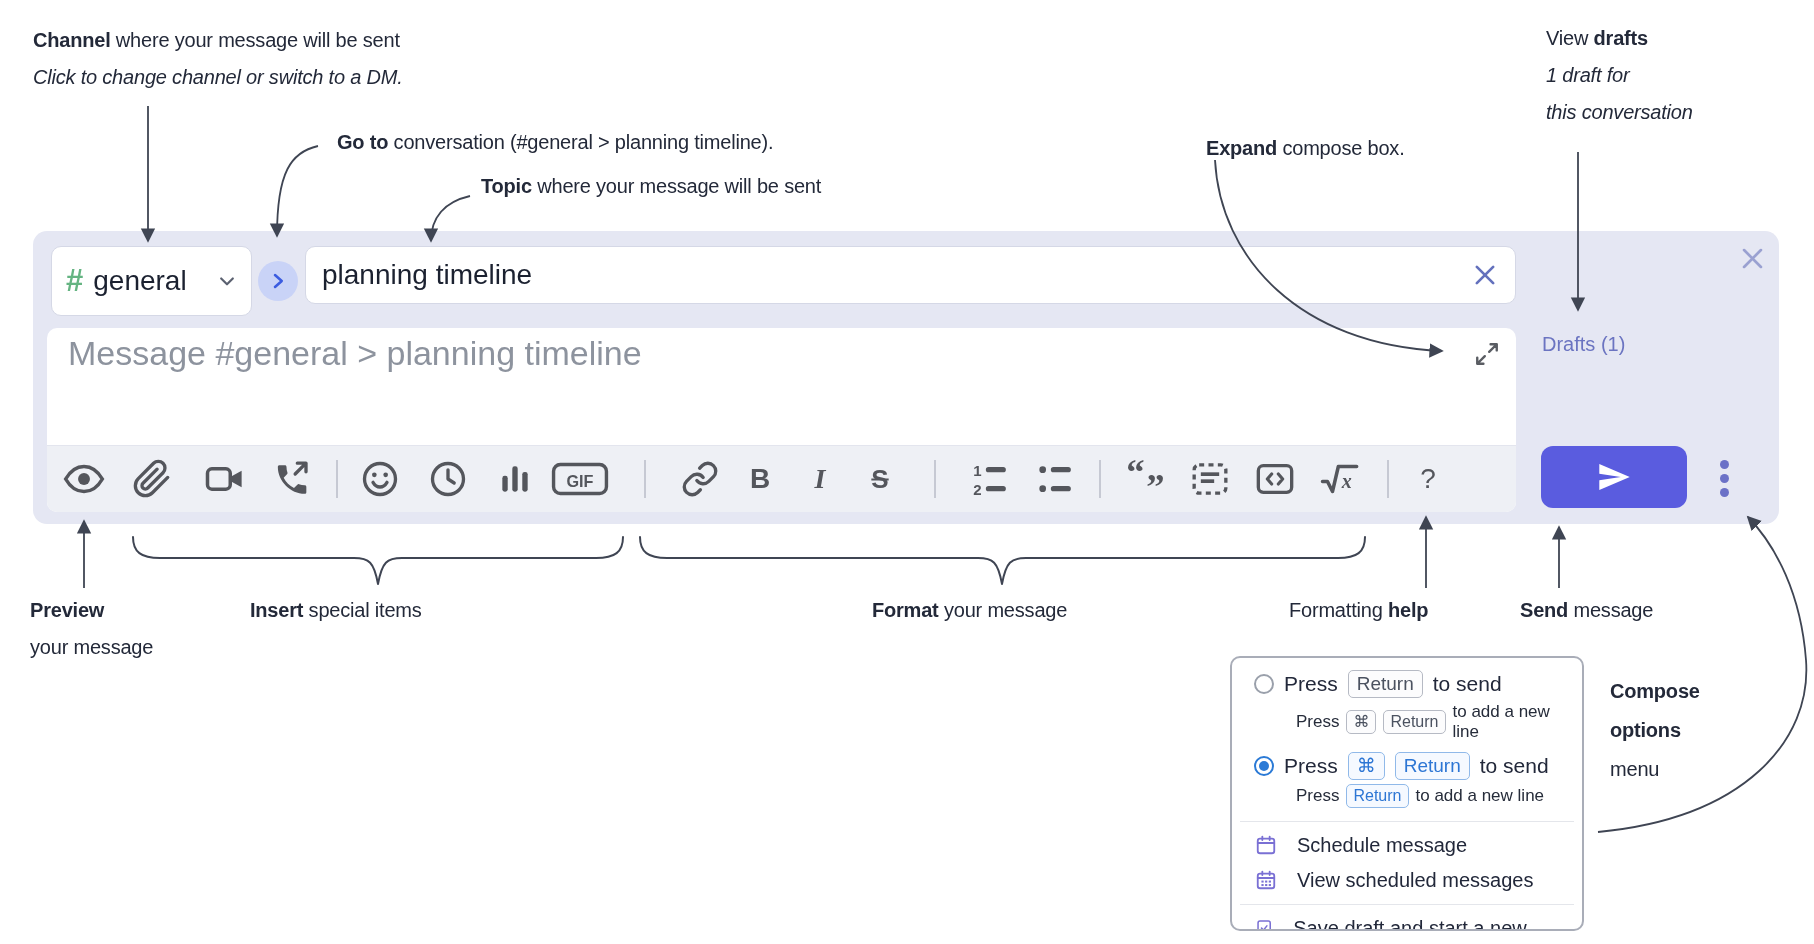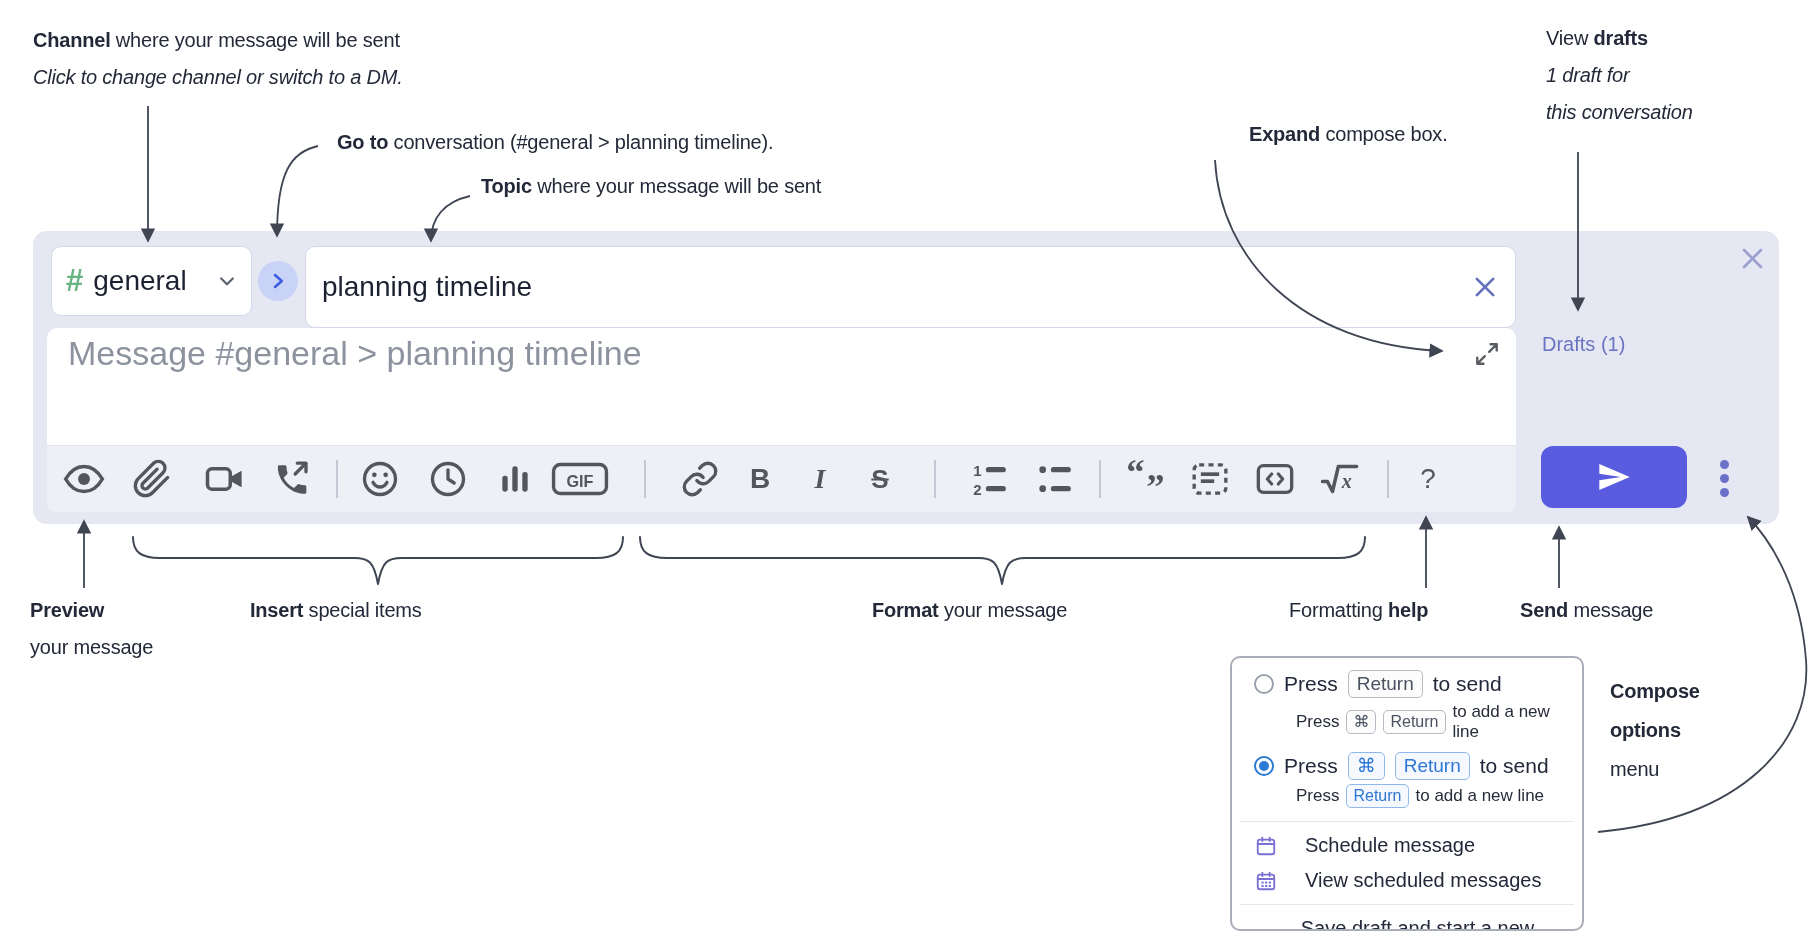--- a/index.html
+++ b/index.html
@@ -11,21 +11,21 @@
   
   .compose{position:absolute;left:33px;top:231px;width:1746px;height:293px;
            background:#e5e7f3;border-radius:14px;z-index:1;}
   .chanbox{position:absolute;left:18px;top:15px;width:201px;height:70px;background:#fff;
            border:1.5px solid #d5d8e6;border-radius:10px;display:flex;align-items:center;
            gap:10px;padding:0 14px;box-sizing:border-box;cursor:pointer;}
   .hash{color:#65b482;font-weight:700;font-size:31px;}
   .channame{font-size:28px;color:#1b2130;}
   .jump{position:absolute;left:225px;top:30px;width:40px;height:40px;border-radius:50%;
         background:#c9d3f7;display:flex;align-items:center;justify-content:center;cursor:pointer;}
-  .topicbox{position:absolute;left:272px;top:15px;width:1211px;height:82px;background:#fff;
+  .topicbox{position:absolute;left:272px;top:15px;width:1211px;height:58px;background:#fff;
             border:1.5px solid #d5d8e6;border-radius:10px;display:flex;align-items:center;
             padding:0 16px;box-sizing:border-box;}
   .topictext{font-size:28px;color:#1b2130;flex:1;}
   .panel{position:absolute;left:14px;top:97px;width:1469px;height:184px;background:#fff;
          border-radius:10px;}
   .placeholder{position:absolute;left:21px;top:6px;font-size:34px;color:#8d939e;}
   .expandbtn{position:absolute;right:16px;top:13px;cursor:pointer;}
   .toolbar{position:absolute;left:0;bottom:0;width:100%;height:66px;background:#eef0f5;
            border-radius:0 0 10px 10px;border-top:1px solid #e3e5ee;text-align:right;}
   .tbi{position:absolute;top:50%;transform:translate(-50%,-50%);display:flex;align-items:center;
@@ -49,42 +49,42 @@
   .psub{display:flex;align-items:center;gap:7px;padding:1px 14px 7px 56px;font-size:17px;color:#262c3a;}
   .radio{width:20px;height:20px;border:2px solid #9aa0ab;border-radius:50%;box-sizing:border-box;flex:none;}
   .radio.sel{border-color:#2b7ad6;position:relative;}
   .radio.sel::after{content:"";position:absolute;left:3px;top:3px;width:10px;height:10px;
         border-radius:50%;background:#2b7ad6;}
   kbd{font-family:"Liberation Sans",sans-serif;border:1.5px solid #b6bac4;border-radius:5px;
       background:#fcfcfd;color:#4b5260;padding:0px 8px;font-size:19px;line-height:26px;}
   kbd.sm{font-size:16px;line-height:22px;padding:0 6px;}
   kbd.blue{border-color:#90b9e9;color:#2d76d4;background:#f5f9ff;}
   .psep{border:none;border-top:1.5px solid #e4e6eb;margin:6px 0;}
-  .mrow{display:flex;align-items:center;gap:28px;padding:6px 15px;font-size:20px;color:#22283a;cursor:pointer;}
+  .mrow{display:flex;align-items:flex-start;gap:20px;padding:6px 15px;font-size:20px;color:#22283a;cursor:pointer;}
   .svgoverlay{position:absolute;left:0;top:0;z-index:5;pointer-events:none;}
 </style>
 </head>
 <body>
 
 <div class="stage">
 
   <div class="note" style="left:33px;top:22px;">
     <div><b>Channel</b><span> where your message will be sent</span></div>
     <div class="it">Click to change channel or switch to a DM.</div>
   </div>
 
   <div class="note" style="left:337px;top:124px;">
     <b>Go to</b><span> conversation (#general &gt; planning timeline).</span>
   </div>
 
   <div class="note" style="left:481px;top:168px;">
     <b>Topic</b><span> where your message will be sent</span>
   </div>
 
-  <div class="note" style="left:1206px;top:116px;margin-left:43px;">
+  <div class="note" style="left:1206px;top:130px;">
     <b>Expand</b><span> compose box.</span>
   </div>
 
   <div class="note" style="left:1546px;top:20px;">
     <div><span>View </span><b>drafts</b></div>
     <div class="it">1 draft for</div>
     <div class="it">this conversation</div>
   </div>
 
   <div class="note" style="left:30px;top:592px;">

